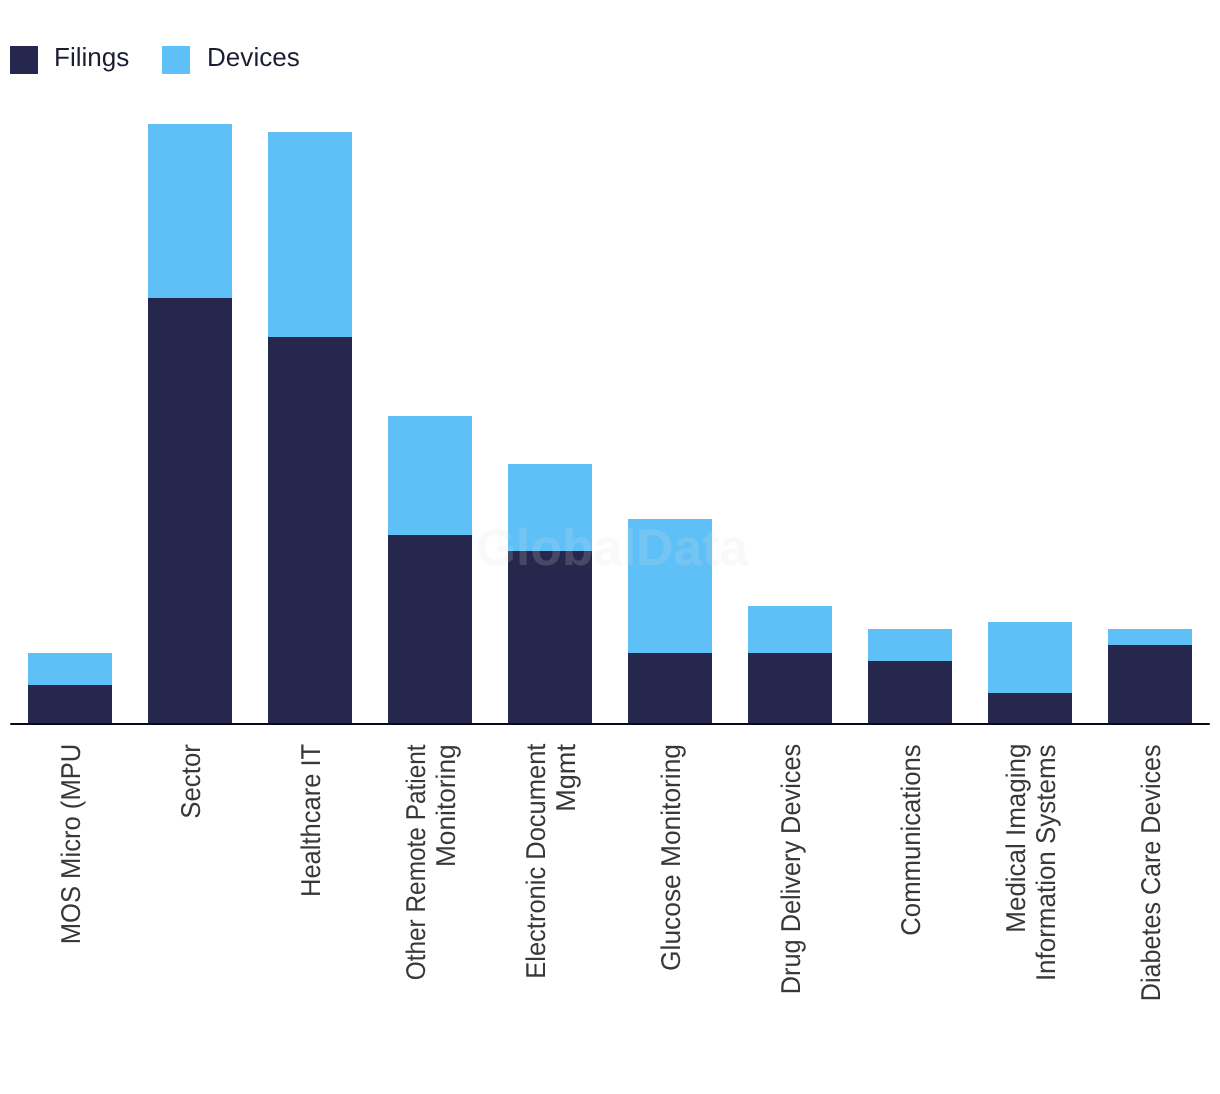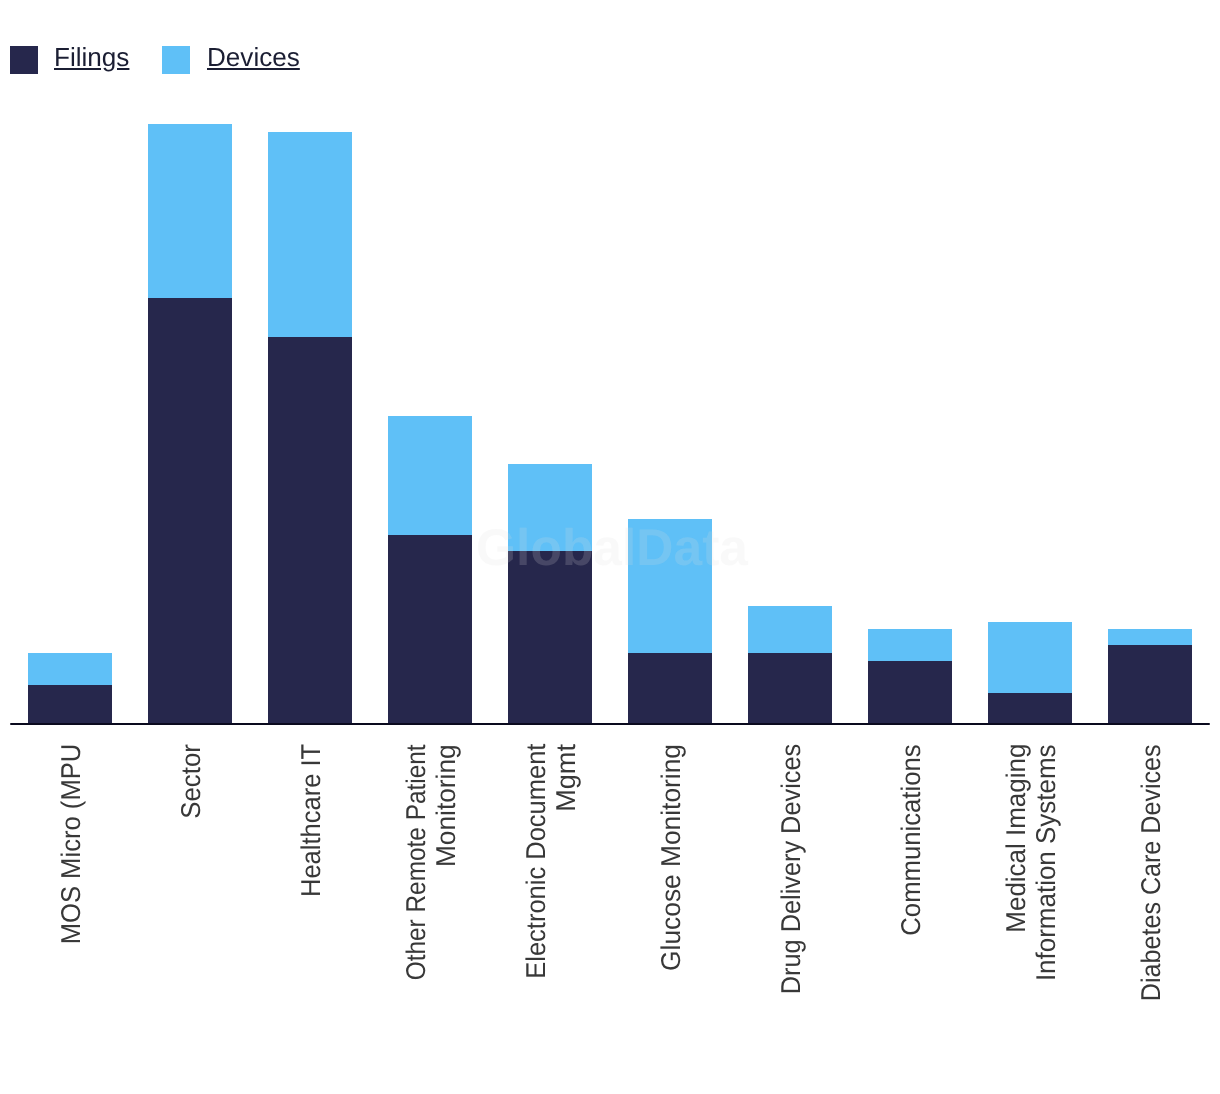--- a/index.html
+++ b/index.html
@@ -5,21 +5,21 @@
 <style>
   html,body{margin:0;padding:0;background:#ffffff;}
   body{width:1220px;height:1094px;overflow:hidden;font-family:"Liberation Sans",sans-serif;
         -webkit-font-smoothing:antialiased;text-rendering:geometricPrecision;}
   #stage{position:relative;width:1220px;height:1094px;background:#ffffff;overflow:hidden;}
 
   
   #legend{position:absolute;left:0;top:0;width:1220px;height:120px;}
   .legend-item{position:absolute;top:46px;height:28px;}
   .legend-swatch{position:absolute;left:0;top:0;width:28px;height:28px;}
-  .legend-label{position:absolute;will-change:transform;white-space:nowrap;font-size:26.1px;color:#1b1e33;line-height:28px;top:-3px;text-decoration:underline;}
+  .legend-label{position:absolute;will-change:transform;white-space:nowrap;font-size:26.1px;color:#1b1e33;line-height:28px;top:-3px;}
 
   
   #plot{position:absolute;left:0;top:0;width:1220px;height:1094px;}
   .bar{position:absolute;}
   .seg{position:absolute;left:0;width:100%;}
 
   #axis{position:absolute;height:2.5px;background:#0a0a1e;border-radius:1.25px;}
 
   
   #watermark{position:absolute;will-change:transform;left:3px;top:517px;width:1218px;text-align:center;

